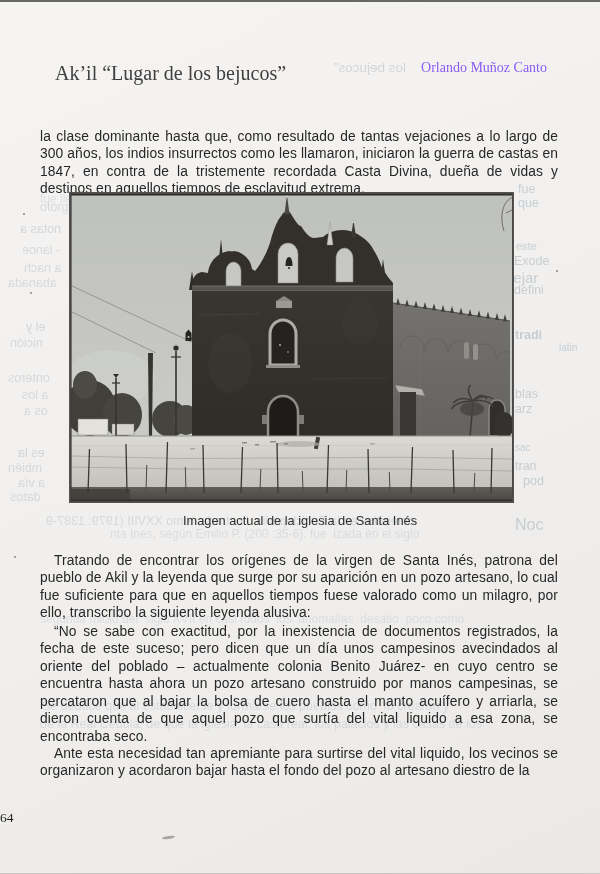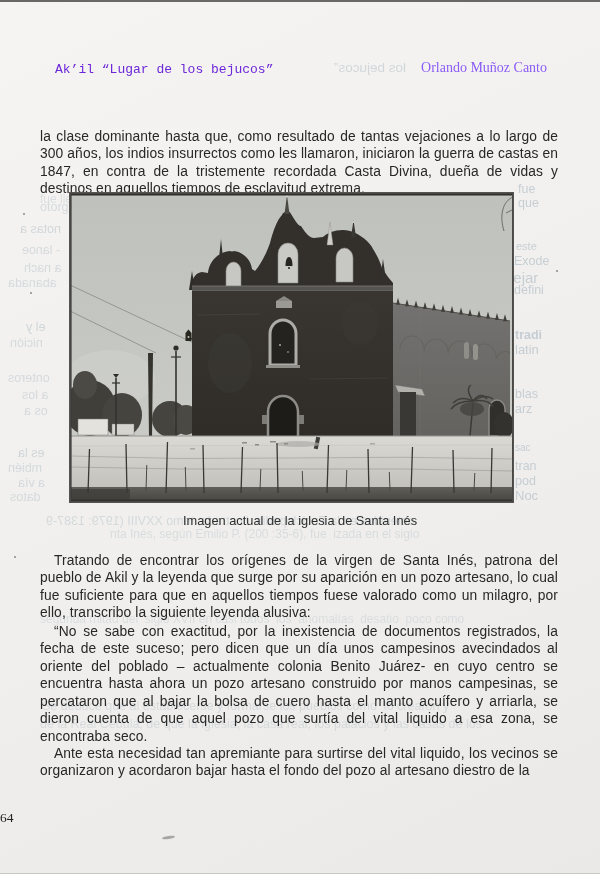--- a/index.html
+++ b/index.html
@@ -7,21 +7,21 @@
     width:600px;height:874px;position:relative;overflow:hidden;
     background:var(--page-bg,#f1f0ee);
     font-family:"Liberation Sans",sans-serif;
   }
   .page-surface{position:absolute;inset:0;
     background:linear-gradient(155deg,#f5f4f2 0%,#f0efed 55%,#eae9e7 100%)}
   .topline{position:absolute;top:0;left:0;width:600px;height:2px;background:#454543;opacity:.8}
   .bottomline{position:absolute;bottom:0;left:0;width:600px;height:1px;background:#c9c8c4}
 
   .header-title{position:absolute;left:55px;top:62px;
-    font-family:Liberation Mono, monospace;font-size:13px;color:#6d28d9;white-space:pre}
+    font-family:Liberation Serif, serif;font-size:20px;color:#404040;white-space:pre}
   .header-author{position:absolute;right:53px;top:60px;
     font-family:"Liberation Serif",serif;font-size:14px;color:#8b5cf6;white-space:pre}
 
   .para{position:absolute;left:40px;width:518px;text-align:justify;
     font-size:13.8px;line-height:17.5px;color:#272727;letter-spacing:.1px}
   .para.indent{text-indent:14px}
   #p1{top:114px}#p2{top:538px}#p3{top:609px}#p4{top:731px}
 
   .photo{position:absolute;left:70px;top:193px;width:443px;height:309px;
     box-shadow:0 0 0 1px #55534f}
@@ -48,27 +48,27 @@
     <span class="ghost m" style="left: 334px; top: 60px; font-size: 13.5px; opacity: 0.35;">los bejucos”</span>
     <span class="ghost" style="left: 40px; top: 180px; font-size: 12.5px; opacity: 0.3; margin-top: 20px;">otorgado por los  dioses o viv</span>
     <span class="ghost" style="left: 40px; top: 192px; font-size: 12px; opacity: 0.25;">fue lle  fuerza a un  tributo  nero podia a  y al unico</span>
     <span class="ghost" style="left: 518px; top: 182px; font-size: 12.5px; opacity: 0.45;">fue</span>
     <span class="ghost" style="left: 518px; top: 196px; font-size: 12.5px; opacity: 0.45;">que</span>
     <span class="ghost" style="left: 516px; top: 240px; font-size: 11px; opacity: 0.45;">este</span>
     <span class="ghost" style="left: 514px; top: 254px; font-size: 12.5px; opacity: 0.45;">Exode</span>
     <span class="ghost" style="left: 505px; top: 269px; font-size: 15px; opacity: 0.45;">dejar</span>
     <span class="ghost" style="left: 514px; top: 283px; font-size: 12.5px; opacity: 0.45;">defini</span>
     <span class="ghost" style="left: 515px; top: 328px; font-size: 12.5px; opacity: 0.45; font-weight: bold;">tradi</span>
-    <span class="ghost" style="left: 515px; top: 342px; font-size: 13px; opacity: 0.45;">latin</span>
+    <span class="ghost" style="left: 515px; top: 342px; font-size: 10px; opacity: 0.45; padding-left: 44px;">latin</span>
     <span class="ghost" style="left: 515px; top: 387px; font-size: 12.5px; opacity: 0.45;">blas</span>
     <span class="ghost" style="left: 515px; top: 402px; font-size: 12.5px; opacity: 0.45;">arz</span>
     <span class="ghost" style="left: 515px; top: 416px; font-size: 10px; opacity: 0.45; margin-top: 26px;">sac</span>
     <span class="ghost" style="left: 515px; top: 459px; font-size: 12.5px; opacity: 0.45;">tran</span>
-    <span class="ghost" style="left: 515px; top: 474px; font-size: 12.5px; opacity: 0.45;">pod</span>
-    <span class="ghost" style="left: 515px; top: 488px; font-size: 13px; opacity: 0.45;">Noc</span>
+    <span class="ghost" style="left: 515px; top: 474px; font-size: 12.5px; opacity: 0.45; padding-left: 8px;">pod</span>
+    <span class="ghost" style="left: 515px; top: 516px; font-size: 16px; opacity: 0.45;">Noc</span>
     <span class="ghost m" style="left: 20px; top: 222px; font-size: 12.5px; opacity: 0.35;">notas a</span>
     <span class="ghost m" style="left: 22px; top: 243px; font-size: 12.5px; opacity: 0.3;">- lanoe</span>
     <span class="ghost m" style="left: 24px; top: 261px; font-size: 12.5px; opacity: 0.3;">a nach</span>
     <span class="ghost m" style="left: 8px; top: 276px; font-size: 12.5px; opacity: 0.3;">abanada</span>
     <span class="ghost m" style="left: 26px; top: 320px; font-size: 12.5px; opacity: 0.35;">el y</span>
     <span class="ghost m" style="left: 10px; top: 336px; font-size: 12.5px; opacity: 0.3;">nición</span>
     <span class="ghost m" style="left: 8px; top: 371px; font-size: 12.5px; opacity: 0.3;">onteros</span>
     <span class="ghost m" style="left: 22px; top: 388px; font-size: 12.5px; opacity: 0.3;">a los</span>
     <span class="ghost m" style="left: 24px; top: 404px; font-size: 12.5px; opacity: 0.3;">os a</span>
     <span class="ghost m" style="left: 18px; top: 446px; font-size: 12.5px; opacity: 0.35;">es la</span>

